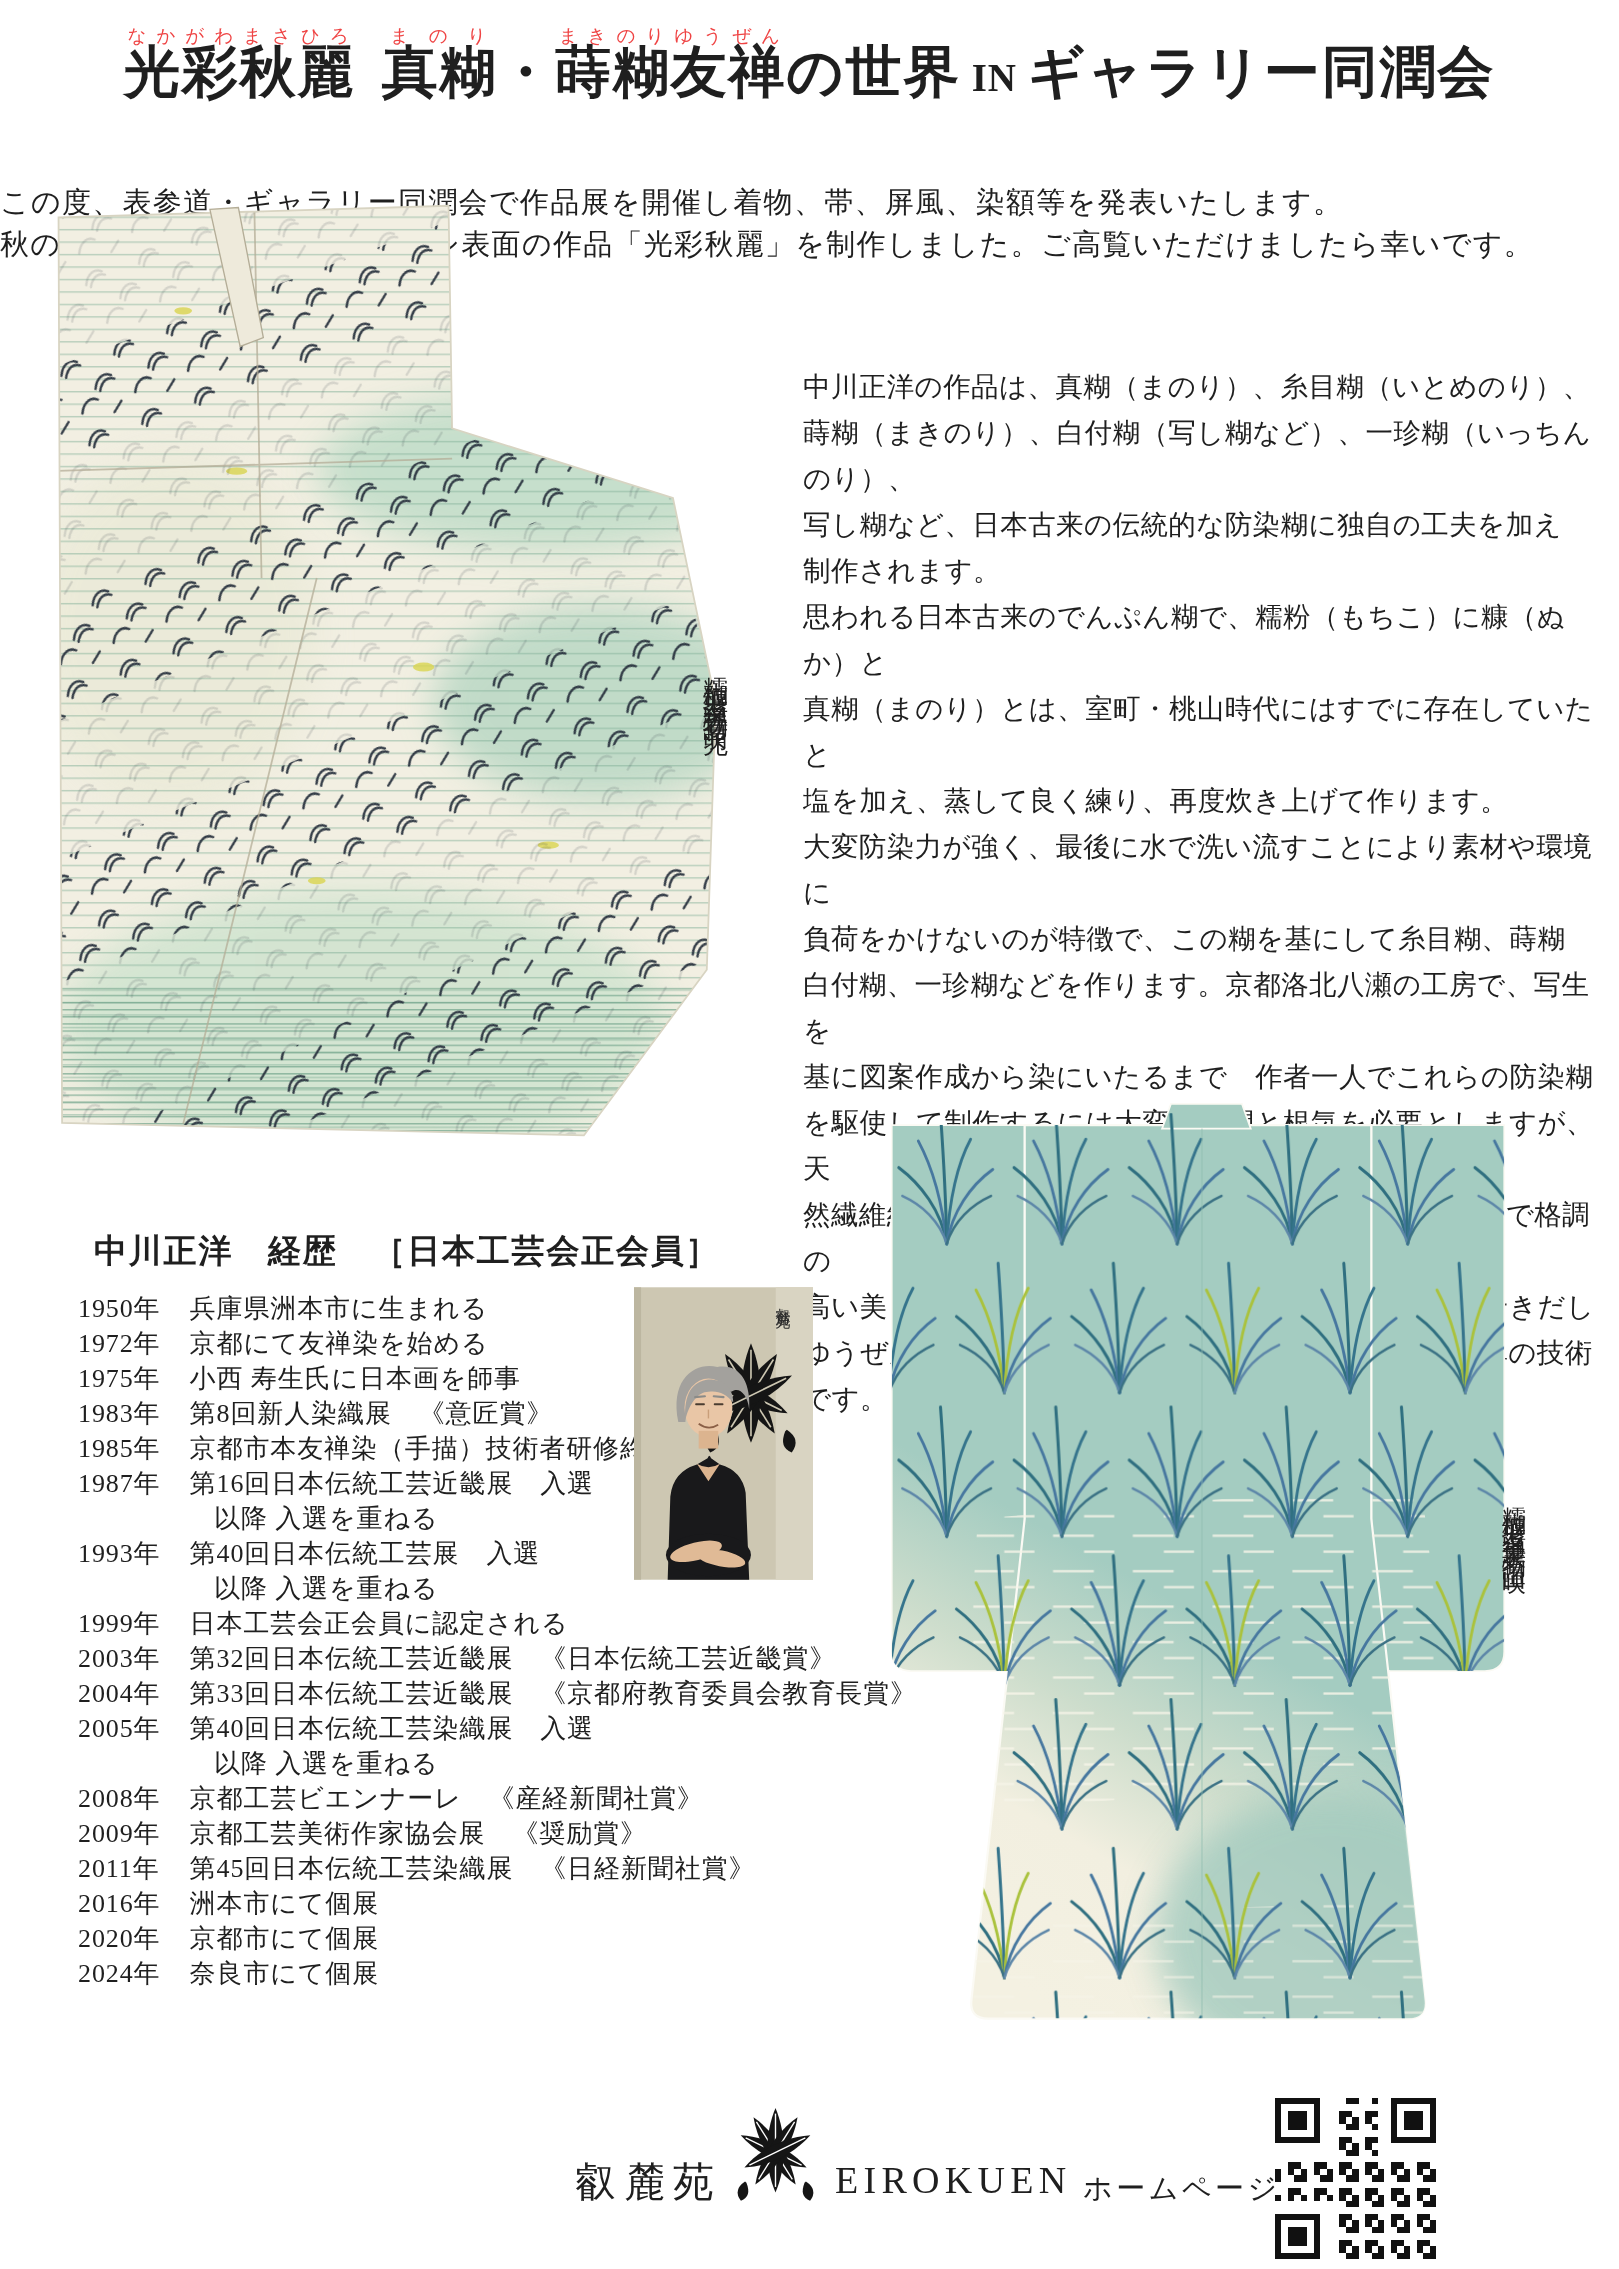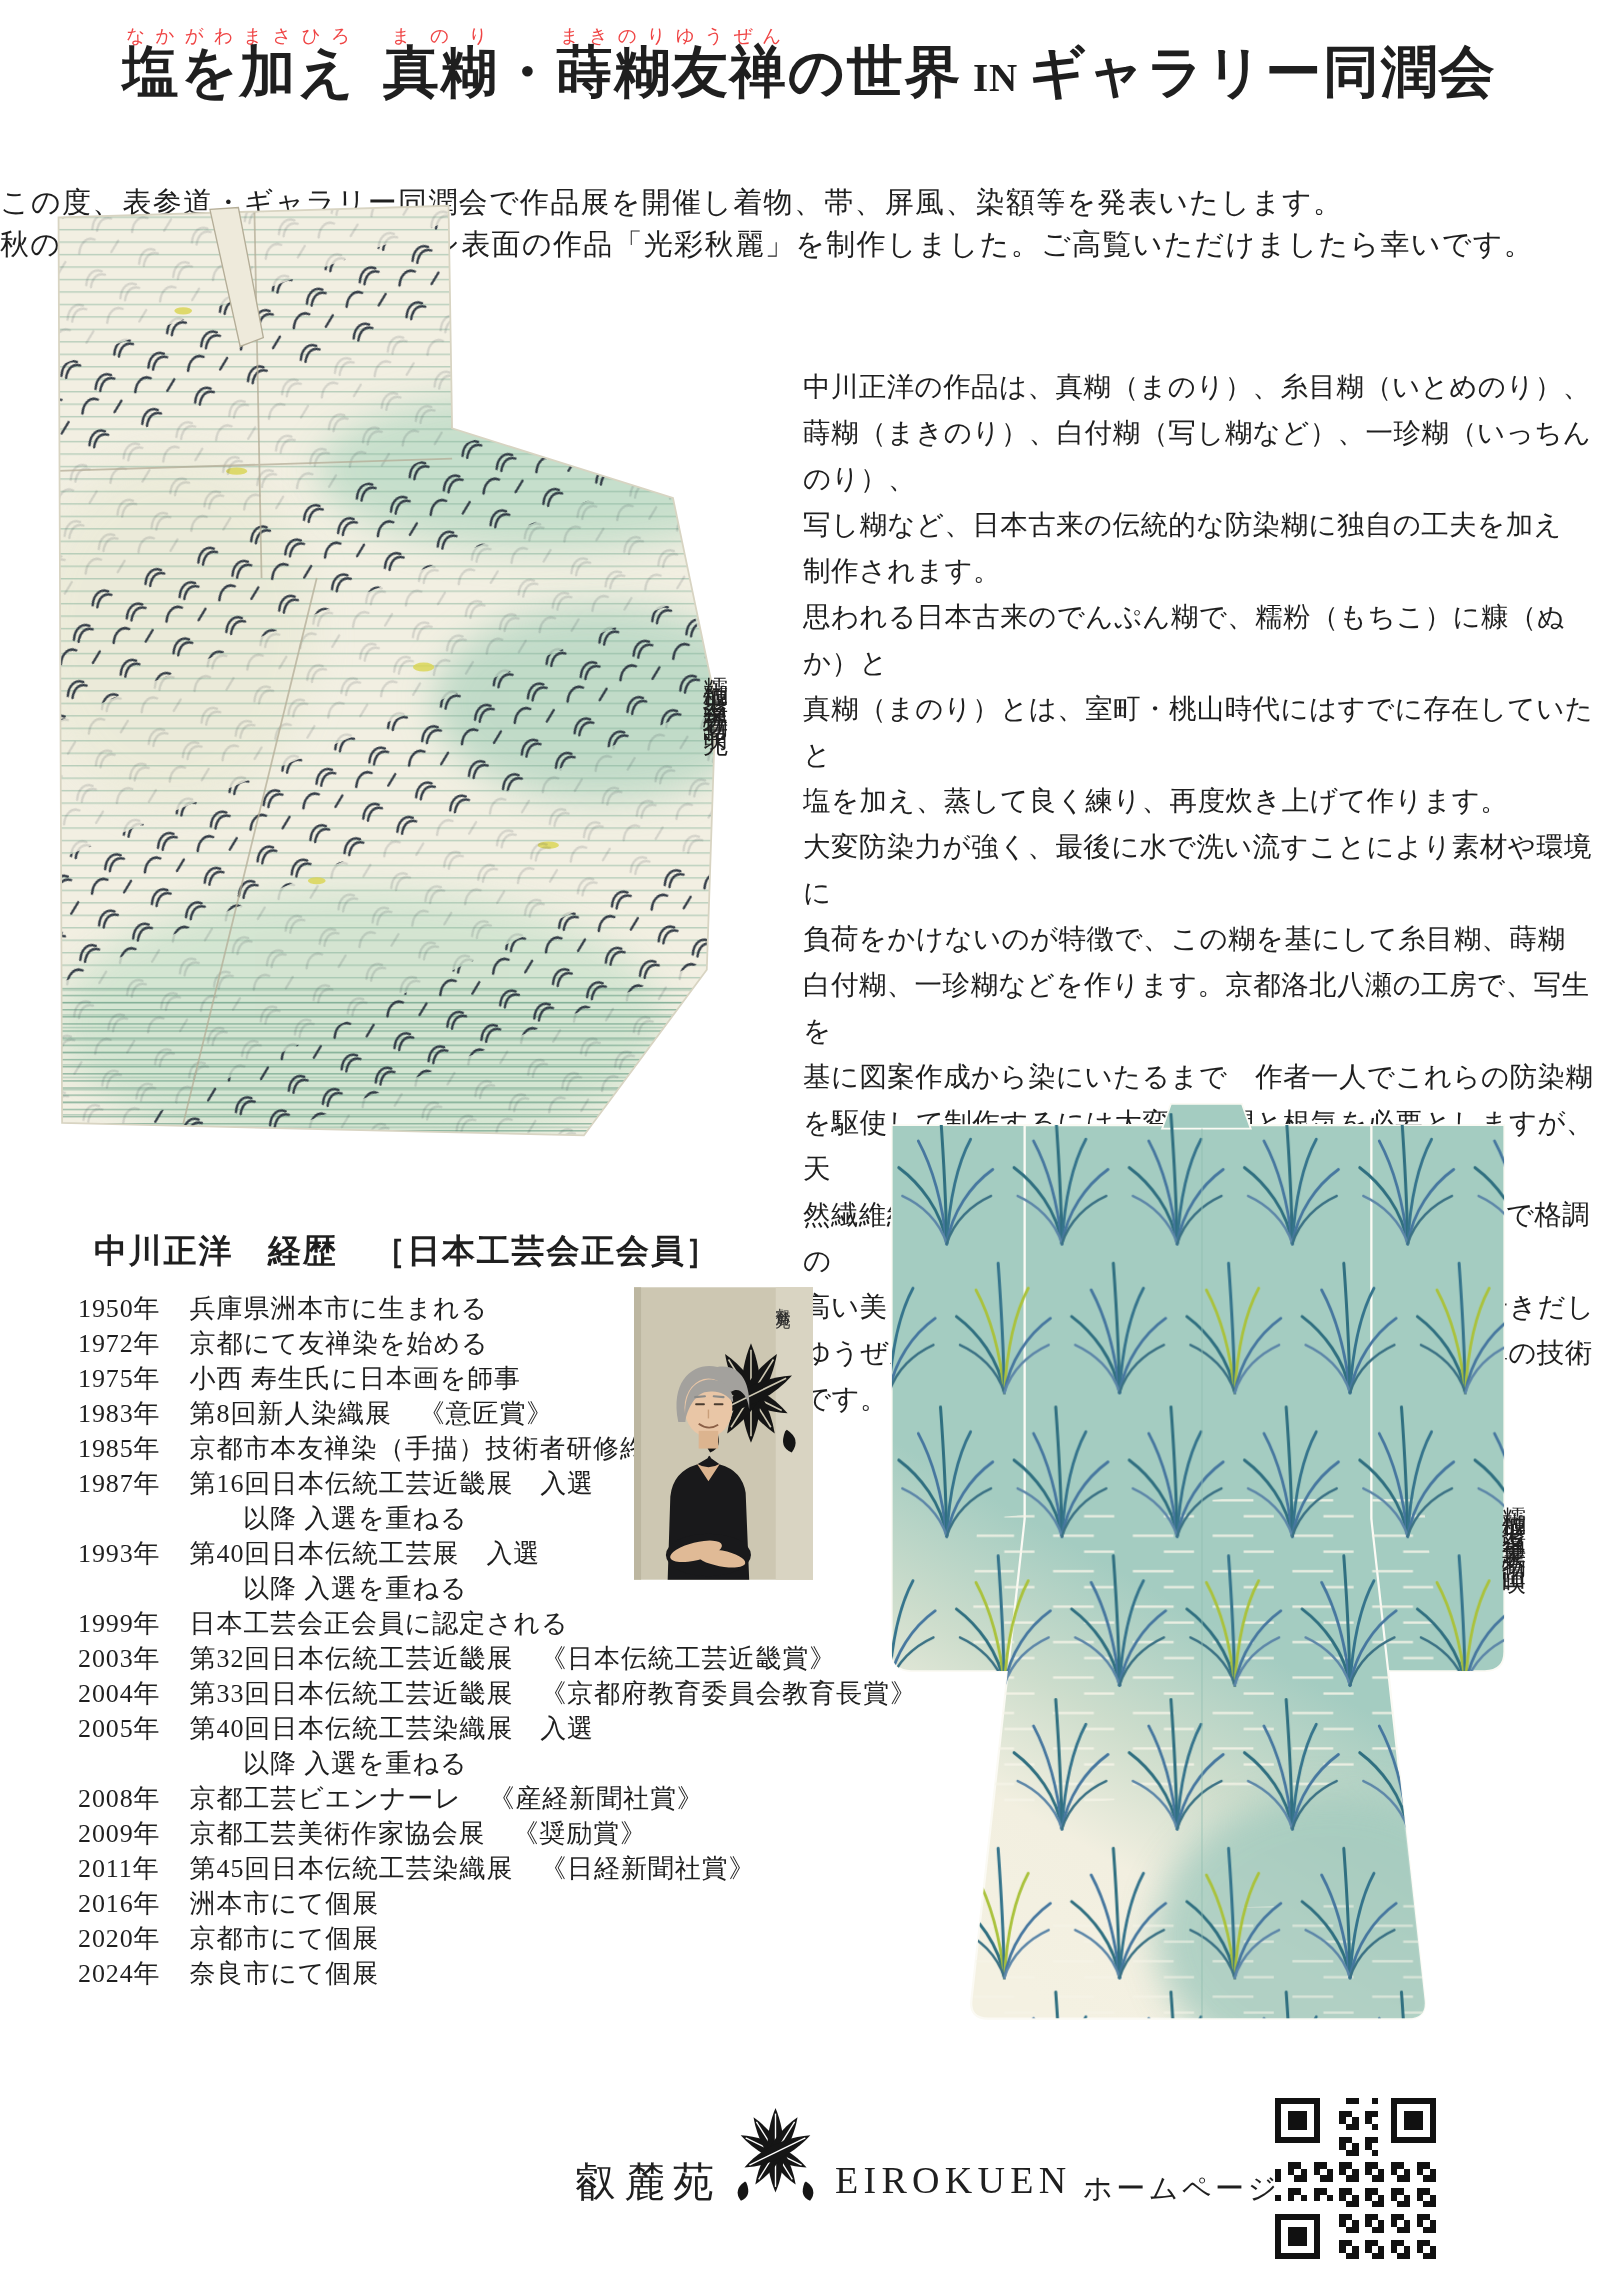--- a/index.html
+++ b/index.html
@@ -29,41 +29,41 @@
 
 .about{position:absolute;left:803px;top:364px;width:802px;
   font-size:27.5px;line-height:46px;letter-spacing:0.4px}
 
 
 .bio-heading{position:absolute;left:94px;top:1229px;font-size:33px;font-weight:600;letter-spacing:1.8px}
 .bio-list{position:absolute;left:78px;top:1291px}
 .bio-row{display:flex;height:35px;font-size:26px;line-height:35px;letter-spacing:0.9px}
 .bio-year{width:85px;flex:none}
 .bio-text{margin-left:26.6px;white-space:nowrap}
-.bio-row.indent .bio-text{margin-left:80px}
+.bio-row.indent .bio-text{margin-left:51px}
 
 
 .portrait{position:absolute;left:634px;top:1287px;width:179px;height:293px}
 .banner-text{position:absolute;left:773px;top:1296px;writing-mode:vertical-rl;
   font-size:15px;letter-spacing:2.7px;color:#2b2b2b}
 
 
 .footer-jp{position:absolute;left:575px;top:2155px;font-size:41px;letter-spacing:8px}
 .crest-footer{position:absolute;left:732px;top:2108px;width:87px;height:94px}
 .footer-en{position:absolute;left:835px;top:2158px;font-size:38px;letter-spacing:5.3px}
 .footer-home{position:absolute;left:1083px;top:2169px;font-size:29px;font-weight:400;
   font-family:"Liberation Sans","DejaVu Sans",sans-serif;letter-spacing:3.5px}
 .qr{position:absolute;left:1275px;top:2096px;width:161px;height:165px}
 </style>
 </head>
 <body>
 
 <div class="page">
 
-  <h1 class="title"><ruby><span>塩を加え</span><rt>なかがわまさひろ</rt></ruby><ruby class="t-space"><span>真糊</span><rt>まのり</rt></ruby><ruby><span>・</span><rt></rt></ruby><ruby><span>蒔糊友禅</span><rt>まきのりゆうぜん</rt></ruby><ruby><span>の世界</span><rt></rt></ruby><span class="t-latin">IN</span><span>ギャラリー同潤会</span></h1>
+  <h1 class="title"><ruby><span>光彩秋麗</span><rt>なかがわまさひろ</rt></ruby><ruby class="t-space"><span>真糊</span><rt>まのり</rt></ruby><ruby><span>・</span><rt></rt></ruby><ruby><span>蒔糊友禅</span><rt>まきのりゆうぜん</rt></ruby><ruby><span>の世界</span><rt></rt></ruby><span class="t-latin">IN</span><span>ギャラリー同潤会</span></h1>
 
   <p class="intro intro-1">この度、表参道・ギャラリー同潤会で作品展を開催し着物、帯、屏風、染額等を発表いたします。</p>
   <p class="intro intro-2">秋の表参道をイメージしてチラシ表面の作品「光彩秋麗」を制作しました。ご高覧いただけましたら幸いです。</p>
 
   <svg class="art-left" viewBox="0 0 760 1050" role="img">
     <defs>
       <pattern id="lkStripes" width="10" height="14" patternUnits="userSpaceOnUse">
         <rect width="10" height="1.6" fill="#7fae96"></rect>
       </pattern>
       <pattern id="lkStripesDense" width="10" height="8" patternUnits="userSpaceOnUse">

